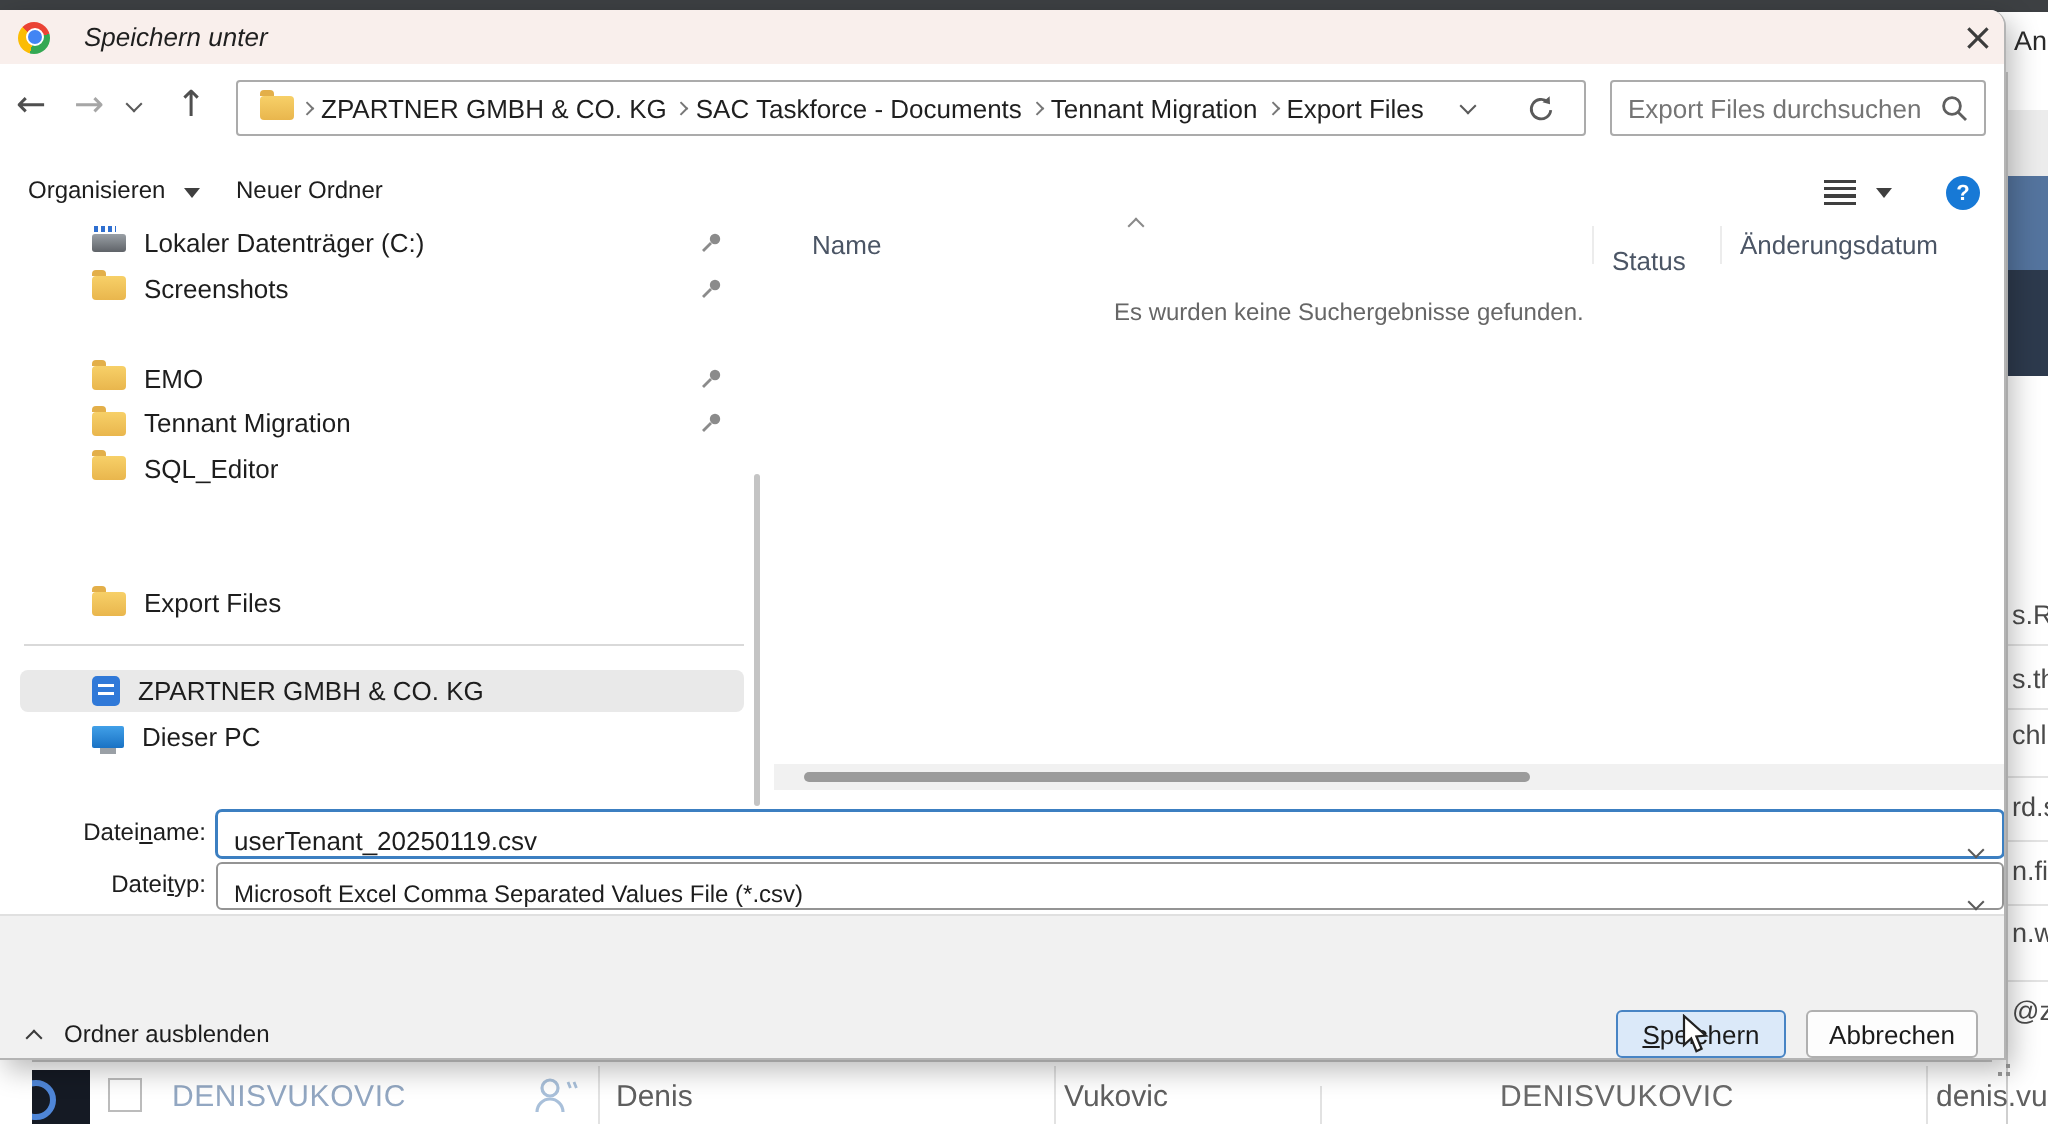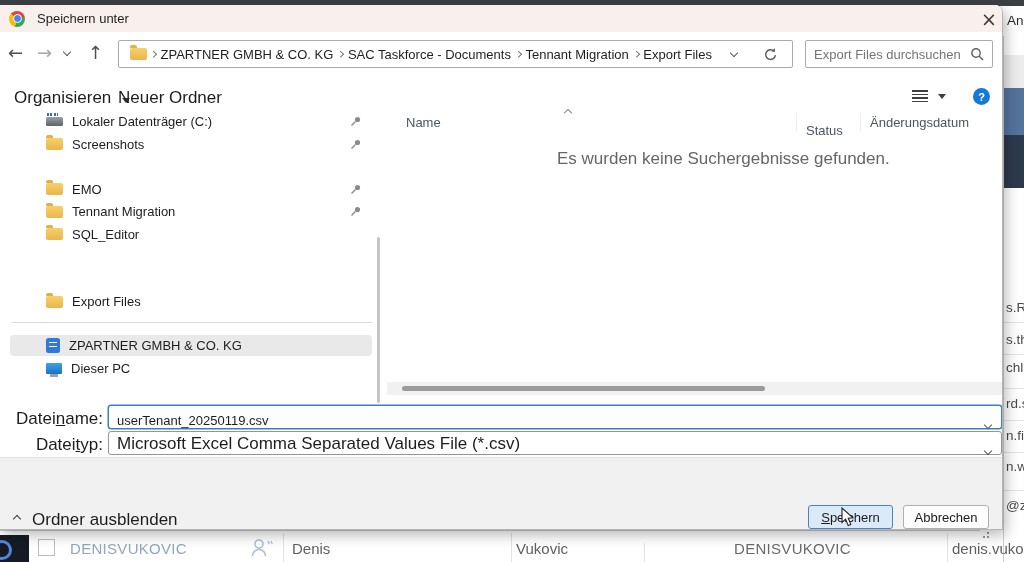--- a/index.html
+++ b/index.html
@@ -1,20 +1,20 @@
 <!DOCTYPE html>
 <html><head>
 <meta charset="utf-8">
 <style>
   * { margin:0; padding:0; box-sizing:border-box; }
   html,body { width:1024px; height:562px; overflow:hidden; background:#fff;
     font-family:"Liberation Sans","DejaVu Sans",sans-serif; }
   #screen { position:relative; width:1024px; height:562px; overflow:hidden; background:#fff; }
   .abs { position:absolute; }
-  .txt { font-size:17px; color:#1d1d1d; white-space:nowrap; }
+  .txt { font-size:12px; color:#1d1d1d; white-space:nowrap; }
   .u { text-decoration:underline; }
   .uglyph { font-family:"DejaVu Sans",sans-serif; }
 
   
   .chv { display:inline-block; width:6px; height:6px;
     border-right:1.4px solid #5a5a5a; border-bottom:1.4px solid #5a5a5a; }
   .chv.down { transform:rotate(45deg); }
   .chv.up { transform:rotate(-135deg); }
   .chv.sep { width:4.5px; height:4.5px; border-color:#777; transform:rotate(-45deg); }
 
@@ -50,21 +50,21 @@
   .lines-ico { width:16px; height:13px;
     background:repeating-linear-gradient(#3f3f3f 0 1.6px,transparent 1.6px 3.6px); }
   .help-ico { width:17px; height:17px; border-radius:50%; background:#1779d6; color:#fff;
     font-size:11px; font-weight:bold; display:flex; align-items:center; justify-content:center; }
 
   
   #dialog { position:absolute; left:0; top:5px; width:1003px; height:525px; background:#fff;
     border-right:1px solid #b4b4b4; border-bottom:1px solid #b4b4b4;
     border-top-right-radius:8px; box-shadow:3px 5px 14px rgba(0,0,0,.28); overflow:hidden; }
   #titlebar { position:absolute; left:0; top:0; width:100%; height:27px; background:#f9efec;
-    display:flex; align-items:center; padding-left:9px; gap:12px; }
+    display:flex; align-items:center; padding-left:9px; gap:17px;font-style:italic; }
   .navbox { position:absolute; height:28px; top:35px; border:1px solid #ababab; border-radius:2px;
     background:#fff; display:flex; align-items:center; }
   .crumb { padding:0 5px; font-size:13px; color:#1f1f1f; white-space:nowrap; }
 
   .side-row { position:absolute; left:10px; width:362px; height:21px; display:flex;
     align-items:center; gap:9px; padding-left:36px; border-radius:4px; }
   .side-row.sel { background:#e9e9e9; }
   .side-row .lbl { font-size:13px; color:#1d1d1d; white-space:nowrap; }
   .pin { position:absolute; right:10px; top:4px; }
 
@@ -98,21 +98,21 @@
     <div class="abs txt" style="left:3px;top:453px;color:#4a4a4a;font-size:13.5px;">n.w</div>
     <div class="abs txt" style="left:3px;top:492px;color:#4a4a4a;font-size:13.5px;">@zp</div>
     <div class="abs" style="left:1px;top:316px;width:20px;height:1px;background:#e3e3e3;"></div>
     <div class="abs" style="left:1px;top:348px;width:20px;height:1px;background:#e3e3e3;"></div>
     <div class="abs" style="left:1px;top:382px;width:20px;height:1px;background:#e3e3e3;"></div>
     <div class="abs" style="left:1px;top:414px;width:20px;height:1px;background:#e3e3e3;"></div>
     <div class="abs" style="left:1px;top:446px;width:20px;height:1px;background:#e3e3e3;"></div>
     <div class="abs" style="left:1px;top:484px;width:20px;height:1px;background:#e3e3e3;"></div>
   </div>
 
-  <div class="abs" style="left:0;top:530px;width:980px;height:32px;background:#fff;border-top:1px solid #c9c9c9;">
+  <div class="abs" style="left:16px;top:530px;width:980px;height:32px;background:#fff;border-top:1px solid #c9c9c9;">
     <div class="abs" style="left:0;top:4px;width:29px;height:28px;background:#151a24;overflow:hidden;">
       <div class="abs" style="left:-8px;top:5px;width:20px;height:20px;border-radius:50%;border:3px solid #4f86d8;"></div>
     </div>
     <div class="abs" style="left:38px;top:8px;width:17px;height:17px;border:1.5px solid #bcbcbc;background:#fff;"></div>
     <div class="abs txt" style="left:70px;top:9px;color:#92a7c2;font-size:15px;letter-spacing:.3px;">DENISVUKOVIC</div>
     <svg class="abs" style="left:250px;top:6px;" width="24" height="22" viewBox="0 0 24 22">
       <circle cx="9" cy="7" r="4" fill="none" stroke="#a9c0da" stroke-width="1.6"></circle>
       <path d="M2.5 19 a6.5 6.5 0 0 1 13 0" fill="none" stroke="#a9c0da" stroke-width="1.6"></path>
       <path d="M18 4 l1.2 3 M21 4 l1.2 3" stroke="#a9c0da" stroke-width="1.4"></path>
     </svg>

